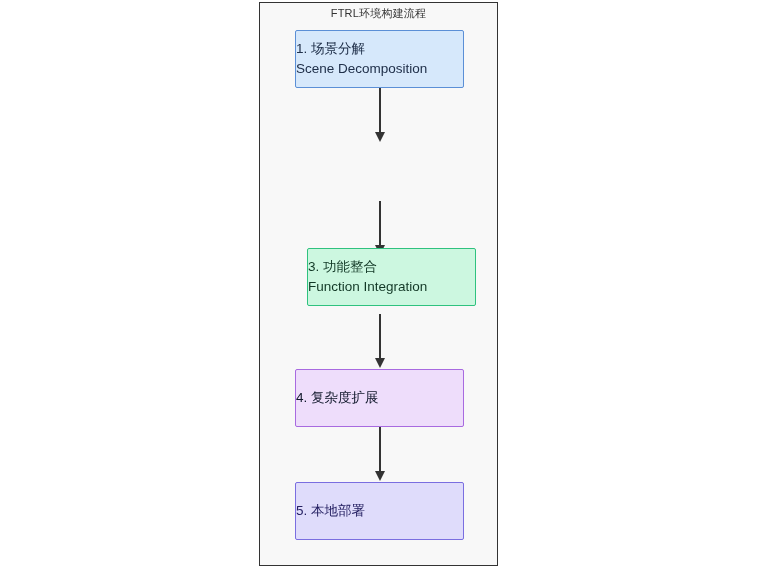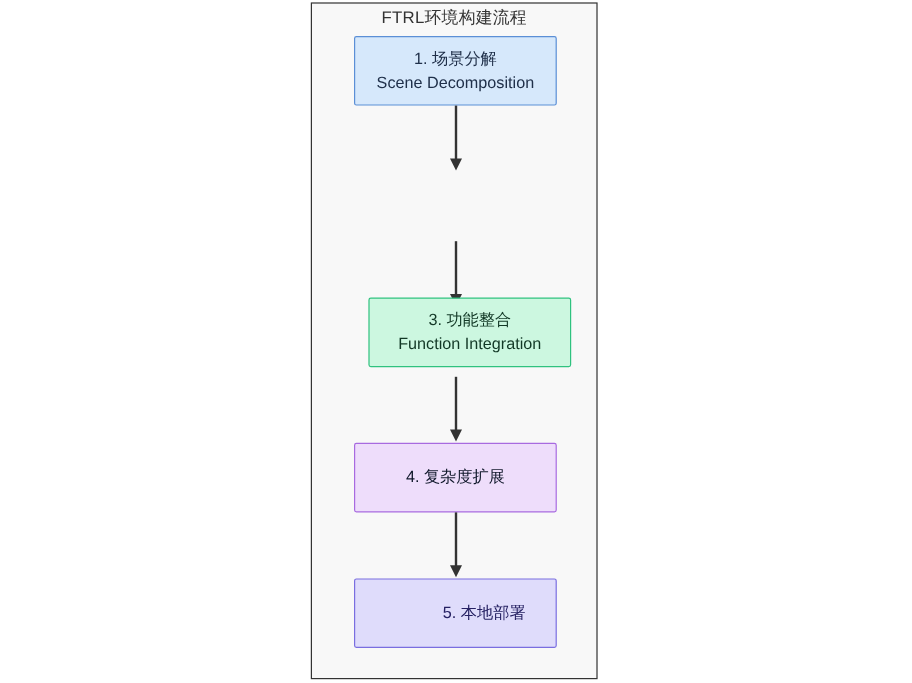--- a/index.html
+++ b/index.html
@@ -27,49 +27,49 @@
     background: #f8f8f8;
     border: 1px solid #333333;
     box-sizing: border-box;
   }
   .flow-title {
     position: absolute;
     left: 0;
     top: 3px;
     width: 100%;
     text-align: center;
-    font-size: 14px;
+    font-size: 11px;
     color: #333333;
     letter-spacing: 0.2px;
   }
   .node {
     position: absolute;
     left: 295px;
     width: 169px;
     height: 58px;
     box-sizing: border-box;
     border-width: 1px;
     border-style: solid;
     border-radius: 2px;
     display: flex;
     flex-direction: column;
-    align-items: center;
+    align-items: flex-start;
     justify-content: center;
     font-size: 13.5px;
     line-height: 20px;
     text-align: center;
   }
   .node .line1 { display: block; }
   .node .line2 { display: block; }
 
   .node-1 { top: 30px;  background: #d6e8fb; border-color: #5b8fd6; color: #20304a; }
   .node-2 { top: 143px; background: #ccf2dd; border-color: #37b57c; color: #173a2a; }
   .node-3 { top: 248px; background: #ccf7e0; border-color: #2fc27f; color: #123826; margin-left: 12px; }
   .node-4 { top: 369px; background: #eeddfb; border-color: #a86ae0; color: #0f172a; }
-  .node-5 { top: 482px; background: #dfdcfb; border-color: #7a6ee0; color: #252062; padding-left: 48px; }
+  .node-5 { top: 482px; background: #dfdcfb; border-color: #7a6ee0; color: #252062; }
 
   .arrow {
     position: absolute;
     left: 379px;
     width: 2px;
     background: #333333;
   }
   .arrow-1 { top: 88px;  height: 45px; }
   .arrow-2 { top: 201px; height: 45px; }
   .arrow-3 { top: 314px; height: 45px; }

